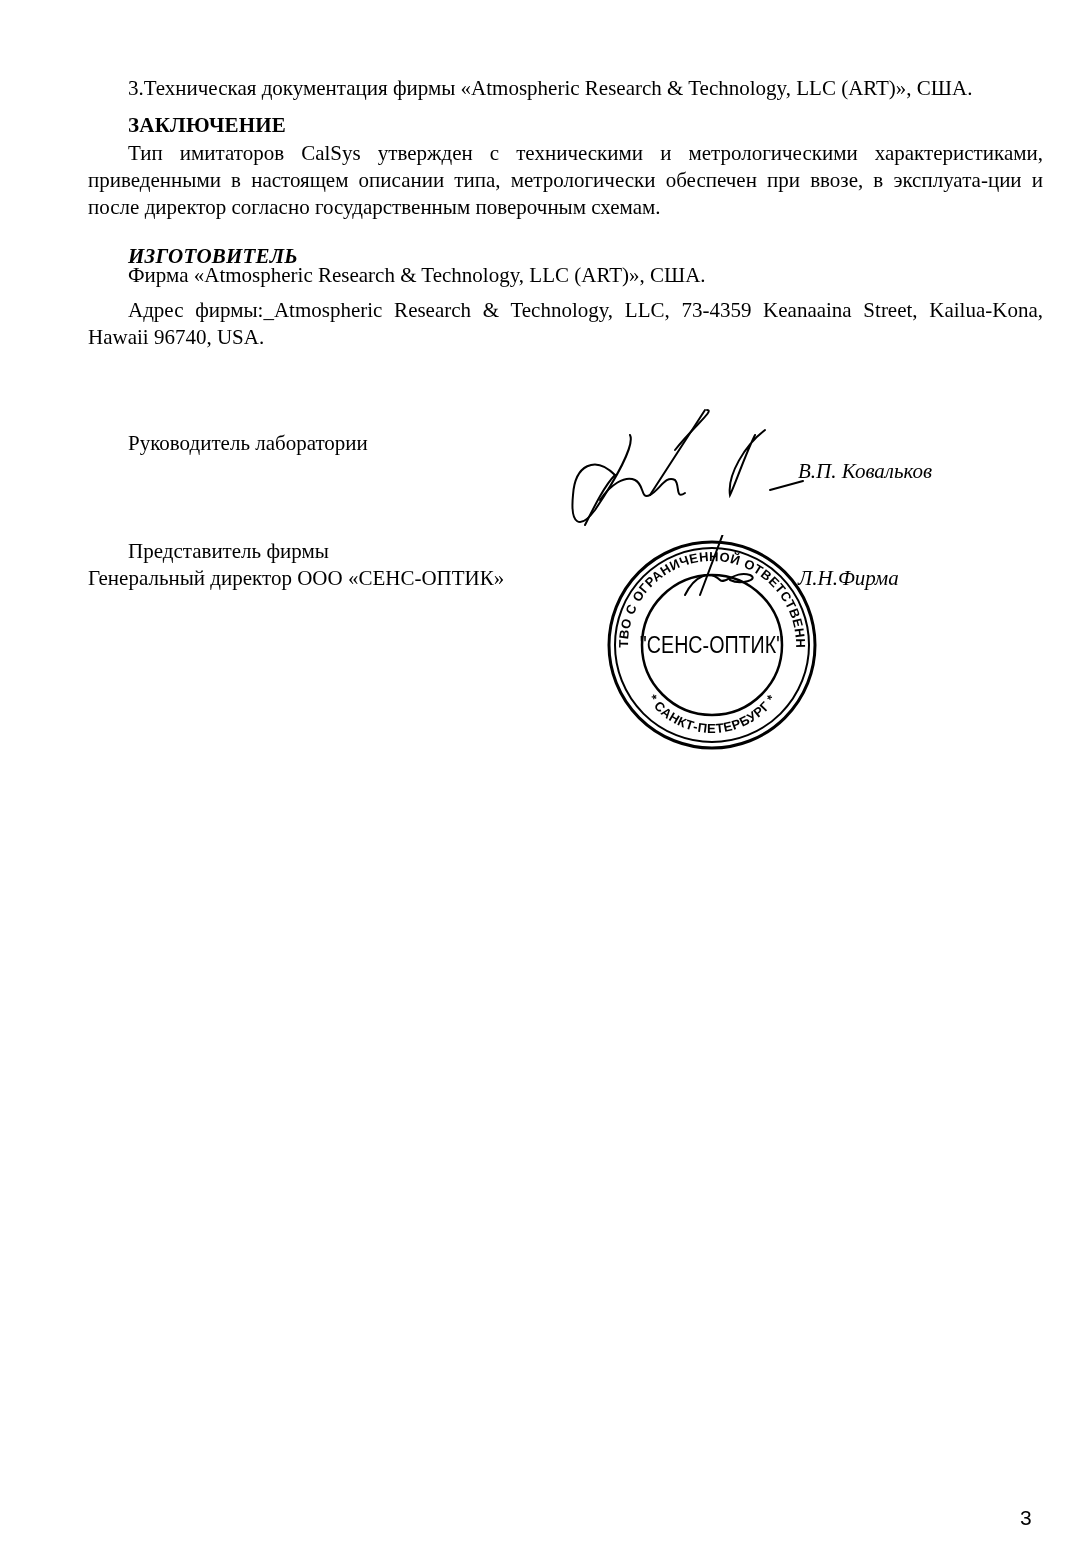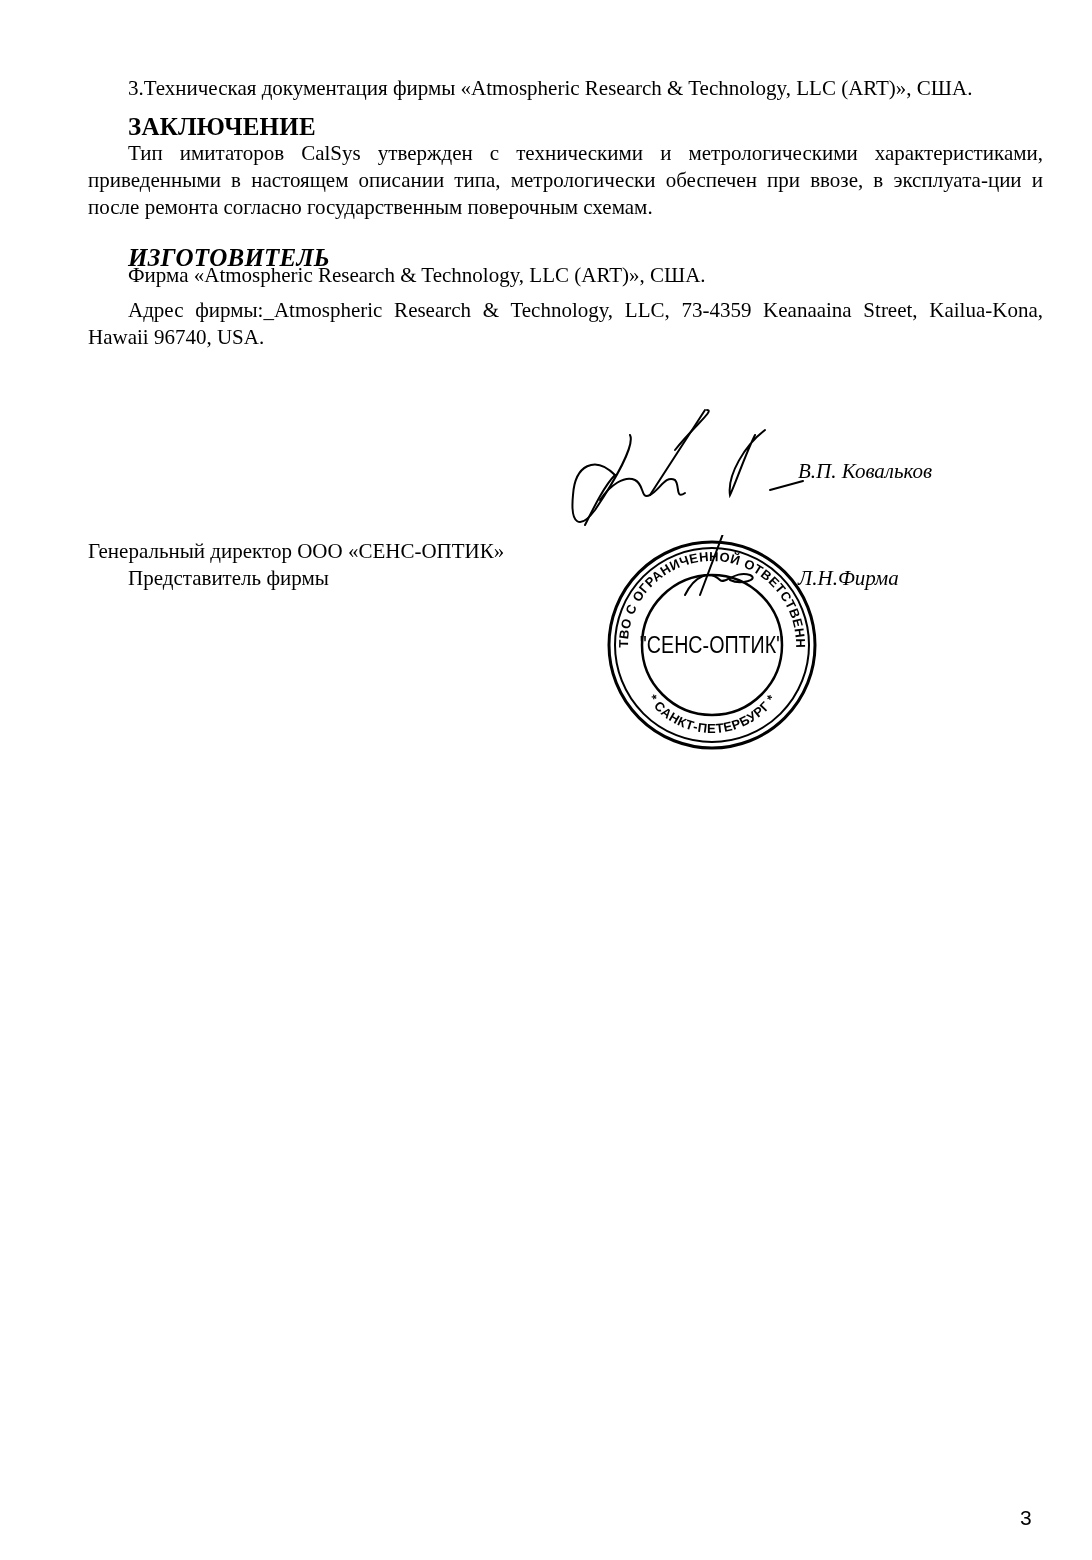--- a/index.html
+++ b/index.html
@@ -3,58 +3,59 @@
 <meta charset="utf-8">
 <style>
   html, body { margin: 0; padding: 0; background: #ffffff; }
   body {
     width: 1092px; height: 1560px; position: relative; overflow: hidden;
     font-family: "Liberation Serif", "DejaVu Serif", serif;
     color: #000; font-size: 21px;
   }
   .p { position: absolute; left: 88px; width: 955px; line-height: 27px; text-align: justify; }
   .indent { text-indent: 40px; }
-  .heading { position: absolute; left: 128px; font-weight: bold; font-size: 25px; letter-spacing: 0.2px; }
+  .heading { position: absolute; left: 128px; font-weight: bold; font-size: 21px; letter-spacing: 0.2px; }
   .sig-left { position: absolute; left: 88px; line-height: 27px; }
   .sig-name { position: absolute; left: 798px; font-style: italic; }
   .page-num { position: absolute; left: 1020px; top: 1506px; font-family: "Liberation Sans", sans-serif; font-size: 21px; }
   .stamp { position: absolute; left: 600px; top: 535px; width: 225px; height: 215px; }
   .signature { position: absolute; left: 555px; top: 405px; width: 260px; height: 135px; }
 </style>
 </head>
 <body>
 
 <div class="p indent" style="top:33px;margin-top:42px;">3.Техническая документация фирмы «Atmospheric Research &amp; Technology, LLC (ART)», США.</div>
 
 <div class="heading" style="top:113px;">ЗАКЛЮЧЕНИЕ</div>
-<div class="p indent" style="top:140px;">Тип имитаторов CalSys утвержден с техническими и метрологическими характеристиками, приведенными в настоящем описании типа, метрологически обеспечен при ввозе, в эксплуата-ции и после ремонта согласно государственным поверочным схемам.</div>
+<div class="p indent" style="top:140px;">Тип имитаторов CalSys утвержден с техническими и метрологическими характеристиками, приведенными в настоящем описании типа, метрологически обеспечен при ввозе, в эксплуата-ции и после директор согласно государственным поверочным схемам.</div>
 
 <div class="heading" style="top:244px;font-style:italic;">ИЗГОТОВИТЕЛЬ</div>
 <div class="p indent" style="top:262px;">Фирма «Atmospheric Research &amp; Technology, LLC (ART)», США.</div>
 <div class="p indent" style="top:297px;">Адрес фирмы:_Atmospheric Research &amp; Technology, LLC, 73-4359 Keanaaina Street, Kailua-Kona, Hawaii 96740, USA.</div>
 
 <div class="sig-left" style="top:430px;">
+  <div style="padding-left:40px;">Руководитель лаборатории</div>
 </div>
 <div class="sig-name" style="top:459px;">В.П. Ковальков</div>
 
 <svg class="signature" viewBox="0 0 260 135">
   <g fill="none" stroke="#000" stroke-width="2" stroke-linecap="round">
     <path d="M60 70 C 40 50, 20 60, 18 90 C 15 120, 25 125, 40 105 C 60 75, 80 40, 75 30"></path>
     <path d="M45 95 C 55 80, 70 70, 80 75 C 90 80, 85 95, 95 90 C 105 85, 110 70, 120 75 C 125 80, 120 95, 130 88"></path>
     <path d="M120 45 C 140 20, 160 5, 152 5"></path>
     <path d="M150 5 L 95 90"></path>
     <path d="M200 30 C 190 50, 180 80, 175 90 C 172 70, 190 40, 210 25"></path>
     <path d="M215 85 L 248 76"></path>
     <path d="M60 70 C 50 80, 40 100, 30 120"></path>
   </g>
 </svg>
 
 <div class="sig-left" style="top:538px;">
+  <div style="padding-left:40px;">Представитель фирмы</div>
   <div>Генеральный директор ООО «СЕНС-ОПТИК»</div>
-  <div style="padding-left:40px;">Представитель фирмы</div>
 </div>
 <div class="sig-name" style="top:566px;">Л.Н.Фирма</div>
 
 <svg class="stamp" viewBox="0 0 225 215">
   <defs>
     <path id="ringTop" d="M 28 110 A 84 84 0 1 1 196 110"></path>
     <path id="ringBottom" d="M 40 150 A 78 78 0 0 0 184 150"></path>
   </defs>
   <circle cx="112" cy="110" r="103" fill="none" stroke="#000" stroke-width="3"></circle>
   <circle cx="112" cy="110" r="97" fill="none" stroke="#000" stroke-width="2"></circle>

